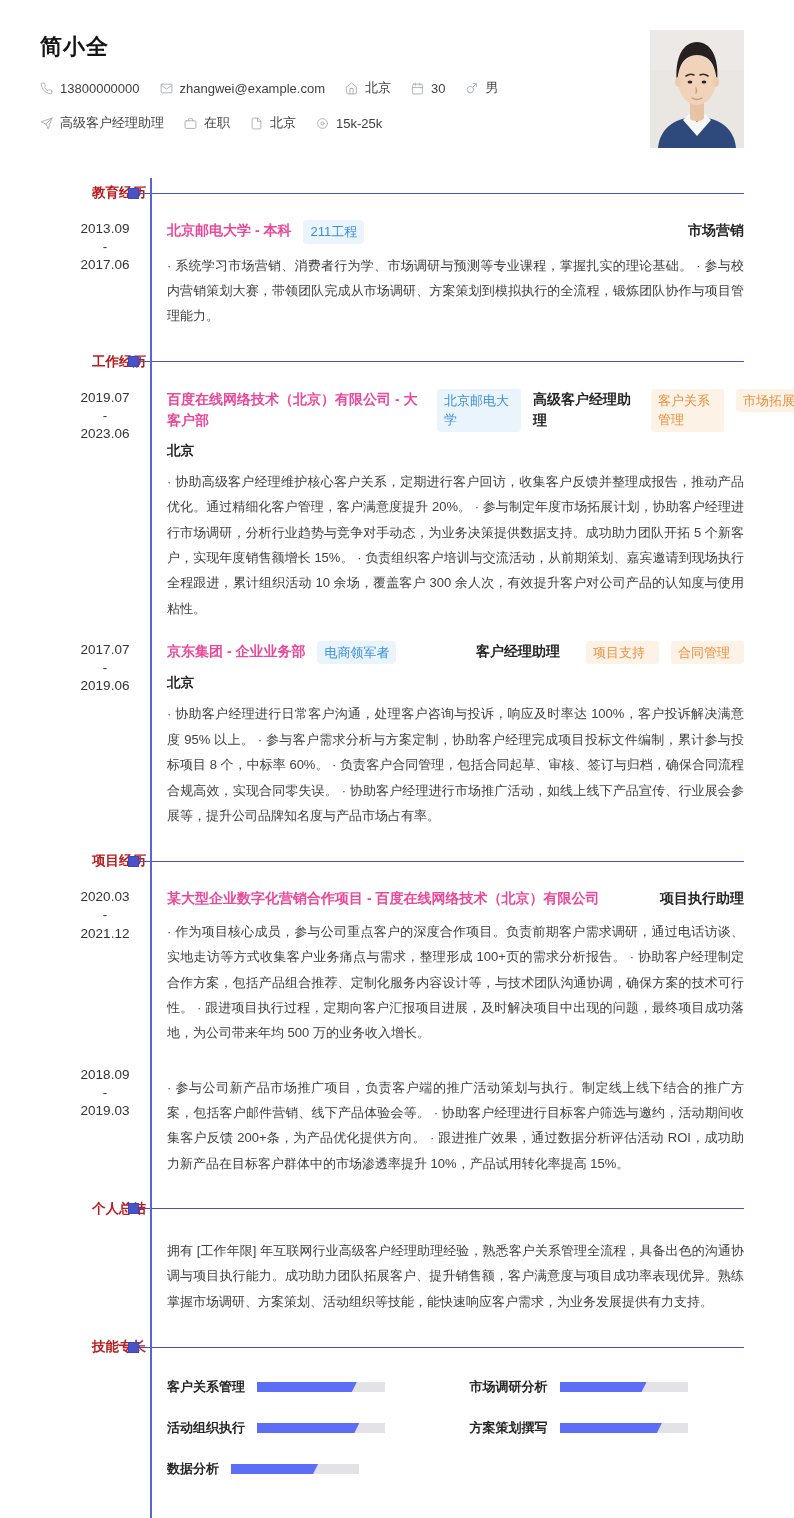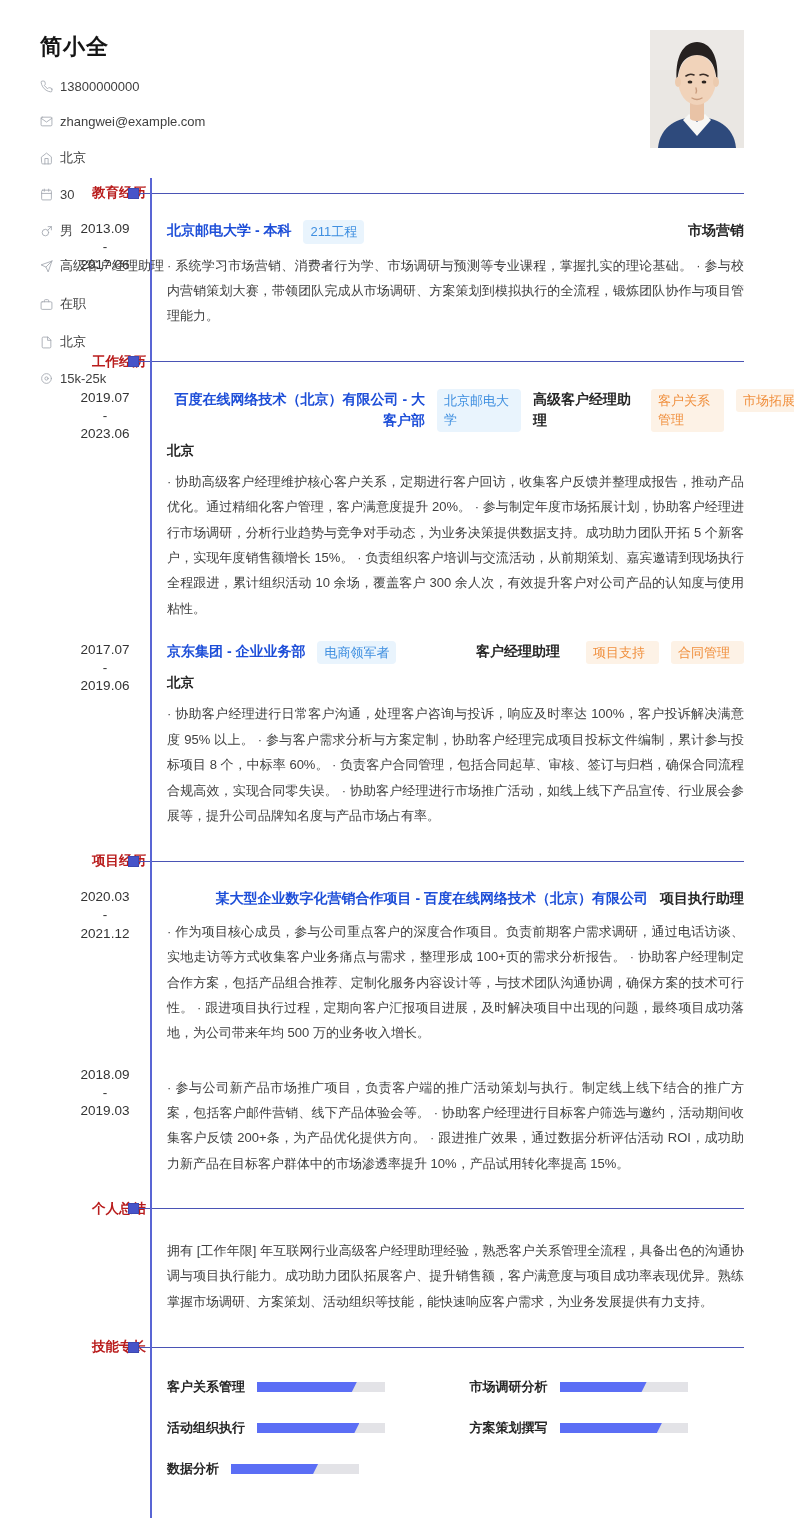--- a/index.html
+++ b/index.html
@@ -3,39 +3,39 @@
 <meta charset="utf-8">
 <style>
   html,body{margin:0;padding:0;background:#fff;}
   body{width:794px;font-family:"Liberation Sans","DejaVu Sans",sans-serif;color:#3c3c3c;}
   .page{position:relative;width:794px;min-height:1518px;background:#fff;overflow:hidden;}
   .vline{position:absolute;left:150px;top:178px;bottom:0;width:1.5px;background:#5965d4;}
 
   
   .header{position:relative;padding:32px 0 0 40px;height:128px;}
   .name{margin:0;font-size:22px;font-weight:bold;color:#151515;letter-spacing:1px;}
-  .crow{display:flex;gap:20px;margin-top:17px;font-size:13px;color:#3f3f3f;flex-direction:column;}
+  .crow{display:flex;align-items:center;gap:20px;margin-top:17px;font-size:13px;color:#3f3f3f;}
   .citem{display:inline-flex;align-items:center;gap:7px;}
   .citem svg{width:13px;height:13px;stroke:#a3a8b0;fill:none;stroke-width:1.6;stroke-linecap:round;stroke-linejoin:round;flex:none;}
   .photo{position:absolute;top:30px;right:50px;width:94px;height:118px;overflow:hidden;}
 
   
   section{margin-top:26px;}
   .sec-head{display:flex;align-items:center;height:14px;}
   .sec-label{flex:none;width:128px;box-sizing:border-box;padding-left:92px;font-size:13.5px;font-weight:600;color:#b91c1c;white-space:nowrap;}
   .marker{flex:none;width:11px;height:11px;background:#4754c9;border:1px solid #3d48b0;box-sizing:border-box;}
   .hline{flex:1;height:1px;background:#4a53b5;margin-right:50px;}
 
   .item{display:flex;margin-top:20px;}
   .date-col{flex:none;width:152px;box-sizing:border-box;padding-left:58px;text-align:center;}
   .date{font-size:13.5px;color:#333;line-height:1.35;white-space:pre-line;}
   .content{flex:1;min-width:0;padding:0 50px 0 15px;}
 
   .title-row{display:flex;align-items:flex-start;gap:12px;font-size:14px;line-height:1.55;}
-  .h-bold{font-weight:bold;color:#1d4ed8;text-align:right;}
+  .h-bold{font-weight:bold;color:#ec4899;}
   .grow{flex:1;}
   .right-bold{margin-left:auto;font-weight:bold;color:#262626;white-space:nowrap;}
 
   .badge{flex:none;align-self:flex-start;background:#e9f4fd;color:#3f8fe0;font-size:13px;line-height:1.5;padding:2px 7px;border-radius:4px;max-width:70px;}
   .tag{background:#fdf2e6;color:#f08f3d;font-size:13px;line-height:1.5;padding:2px 7px;border-radius:3px;flex:1;min-width:0;align-self:flex-start;}
   .tags{margin-left:auto;flex:none;display:flex;gap:12px;width:158px;}
   .company{flex:none;max-width:258px;}
   .jobtitle{flex:none;max-width:106px;font-weight:bold;color:#262626;}
 
   .loc{margin-top:10px;font-size:13.5px;font-weight:bold;color:#262626;}

